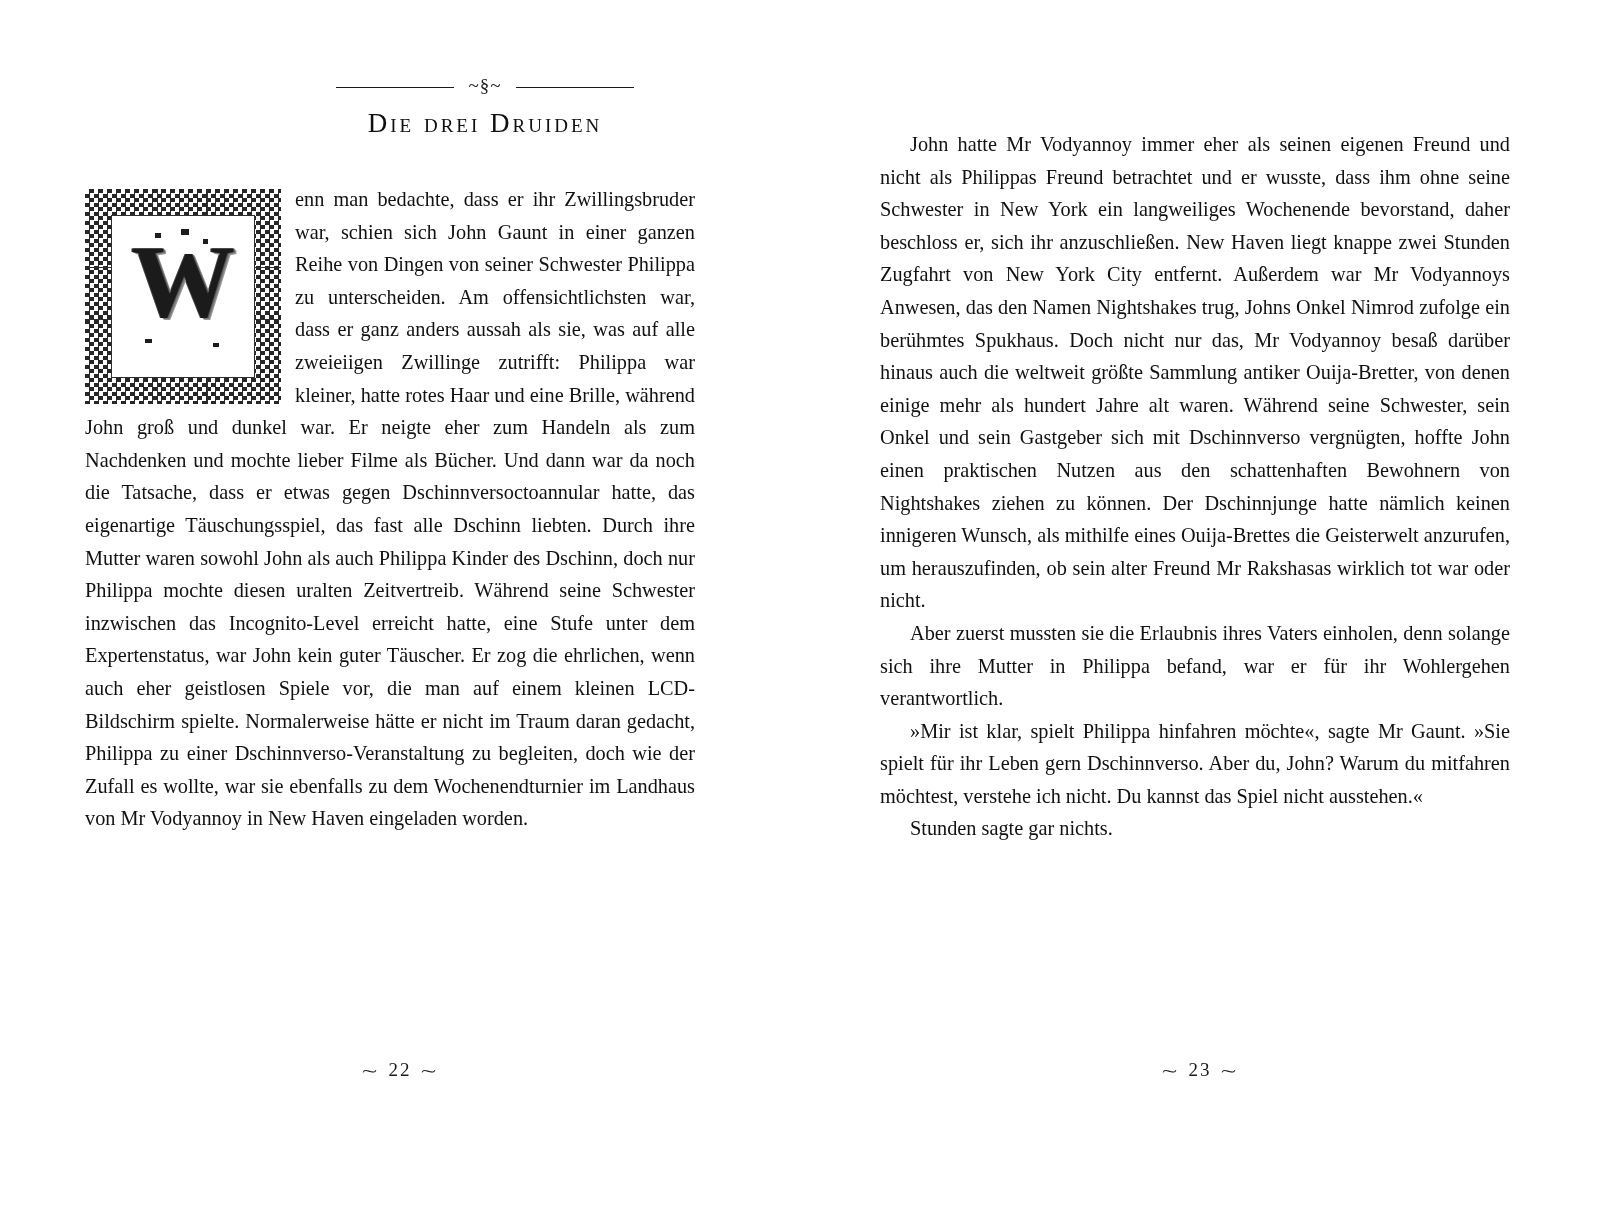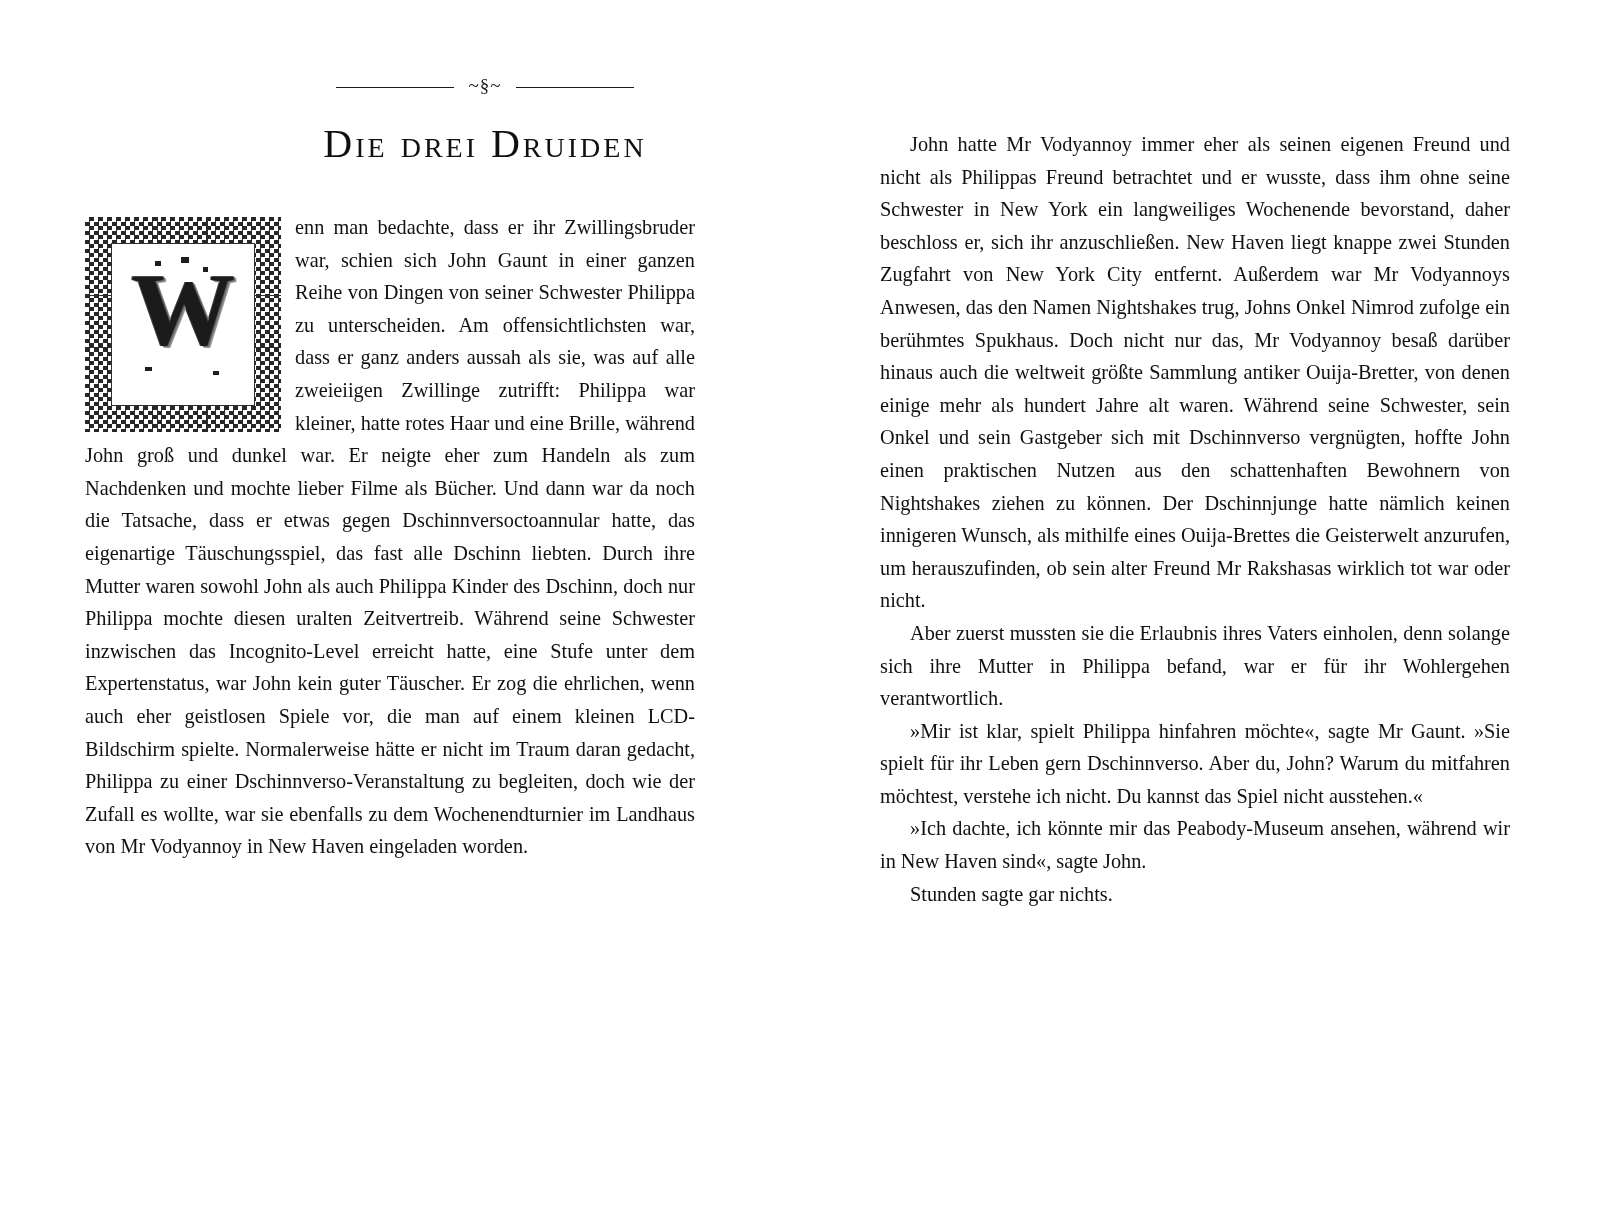--- a/index.html
+++ b/index.html
@@ -54,24 +54,24 @@
     width: 118px;
   }
   .ornament {
     font-size: 19px;
     line-height: 1;
     color: #1a1a1a;
     letter-spacing: 1px;
     transform: translateY(-2px);
   }
   .chapter-title {
-    margin-top: 22px;
+    margin-top: 10px;
     font-family: "Liberation Serif", serif;
     font-variant: small-caps;
-    font-size: 40px;
+    font-size: 27px;
     letter-spacing: 3px;
     color: #101010;
     white-space: nowrap;
   }
 
   
   .body-col {
     margin-top: 44px;
     font-size: 20.3px;
     line-height: 32.6px;
@@ -193,27 +193,32 @@
         <span class="speck" style="left:70px; top:44px; width:6px; height:5px;"></span>
         <span class="speck" style="left:96px; top:40px; width:8px; height:6px;"></span>
         <span class="speck" style="left:118px; top:50px; width:5px; height:5px;"></span>
         <span class="speck" style="left:60px; top:150px; width:7px; height:4px;"></span>
         <span class="speck" style="left:128px; top:154px; width:6px; height:4px;"></span>
       </div>
 
       <p class="noindent">enn man bedachte, dass er ihr Zwillingsbruder war, schien sich John Gaunt in einer ganzen Reihe von Dingen von seiner Schwester Philippa zu unterscheiden. Am offensichtlichsten war, dass er ganz anders aussah als sie, was auf alle zweieiigen Zwillinge zutrifft: Philippa war kleiner, hatte rotes Haar und eine Brille, während John groß und dunkel war. Er neigte eher zum Handeln als zum Nachdenken und mochte lieber Filme als Bücher. Und dann war da noch die Tatsache, dass er etwas gegen Dschinnversoctoannular hatte, das eigenartige Täuschungsspiel, das fast alle Dschinn liebten. Durch ihre Mutter waren sowohl John als auch Philippa Kinder des Dschinn, doch nur Philippa mochte diesen uralten Zeitvertreib. Während seine Schwester inzwischen das Incognito-Level erreicht hatte, eine Stufe unter dem Expertenstatus, war John kein guter Täuscher. Er zog die ehrlichen, wenn auch eher geistlosen Spiele vor, die man auf einem kleinen LCD-Bildschirm spielte. Normalerweise hätte er nicht im Traum daran gedacht, Philippa zu einer Dschinnverso-Veranstaltung zu begleiten, doch wie der Zufall es wollte, war sie ebenfalls zu dem Wochenendturnier im Landhaus von Mr Vodyannoy in New Haven eingeladen worden.</p>
     </div>
 
+    <div class="folio">
+      <span class="swash">⁓</span><span class="num">22</span><span class="swash">⁓</span>
+    </div>
   </div>
 
   <div class="page page-right">
 
     <div class="body-col">
       <p>John hatte Mr Vodyannoy immer eher als seinen eigenen Freund und nicht als Philippas Freund betrachtet und er wusste, dass ihm ohne seine Schwester in New York ein langweiliges Wochenende bevorstand, daher beschloss er, sich ihr anzuschließen. New Haven liegt knappe zwei Stunden Zugfahrt von New York City entfernt. Außerdem war Mr Vodyannoys Anwesen, das den Namen Nightshakes trug, Johns Onkel Nimrod zufolge ein berühmtes Spukhaus. Doch nicht nur das, Mr Vodyannoy besaß darüber hinaus auch die weltweit größte Sammlung antiker Ouija-Bretter, von denen einige mehr als hundert Jahre alt waren. Während seine Schwester, sein Onkel und sein Gastgeber sich mit Dschinnverso vergnügten, hoffte John einen praktischen Nutzen aus den schattenhaften Bewohnern von Nightshakes ziehen zu können. Der Dschinnjunge hatte nämlich keinen innigeren Wunsch, als mithilfe eines Ouija-Brettes die Geisterwelt anzurufen, um herauszufinden, ob sein alter Freund Mr Rakshasas wirklich tot war oder nicht.</p>
       <p>Aber zuerst mussten sie die Erlaubnis ihres Vaters einholen, denn solange sich ihre Mutter in Philippa befand, war er für ihr Wohlergehen verantwortlich.</p>
       <p>»Mir ist klar, spielt Philippa hinfahren möchte«, sagte Mr Gaunt. »Sie spielt für ihr Leben gern Dschinnverso. Aber du, John? Warum du mitfahren möchtest, verstehe ich nicht. Du kannst das Spiel nicht ausstehen.«</p>
-      <p>»Ich dachte, ich könnte mir das Peabody-Museum ansehen, während wir in New Haven sind«, sagte John.</p>
       <p>Stunden sagte gar nichts.</p>
     </div>
 
+    <div class="folio">
+      <span class="swash">⁓</span><span class="num">23</span><span class="swash">⁓</span>
+    </div>
   </div>
 
 </div>
 
 </body></html>

